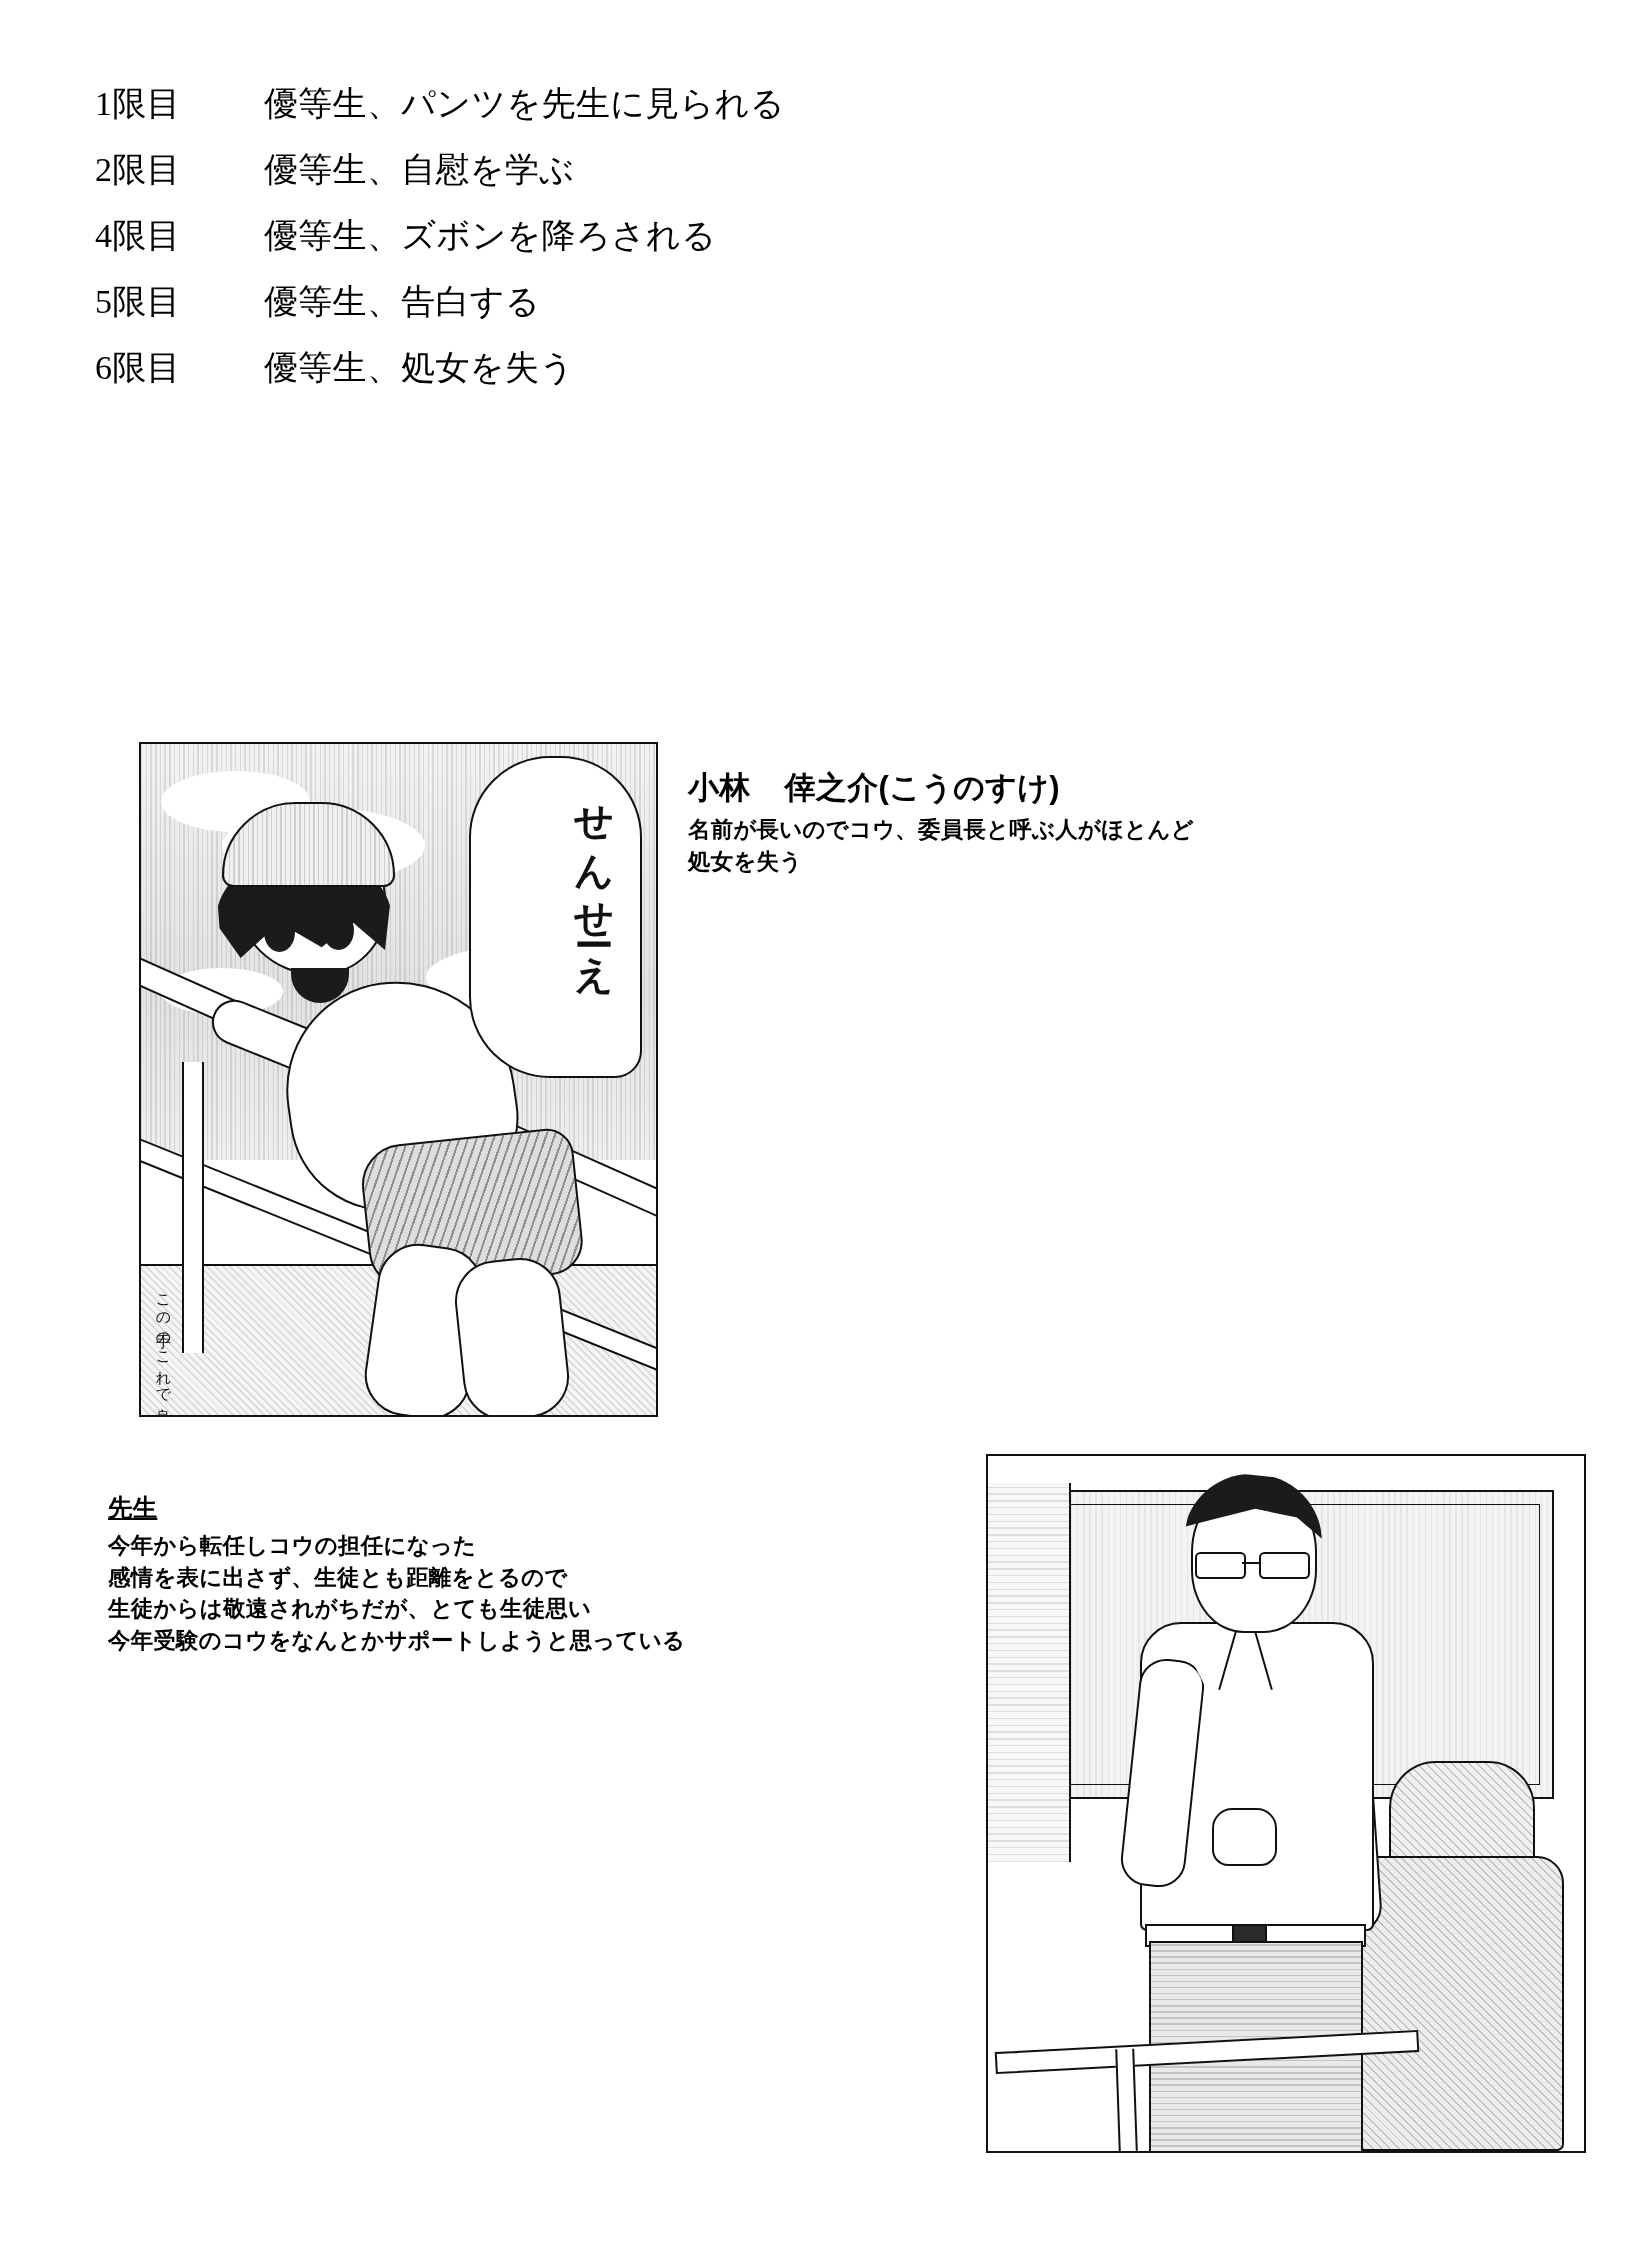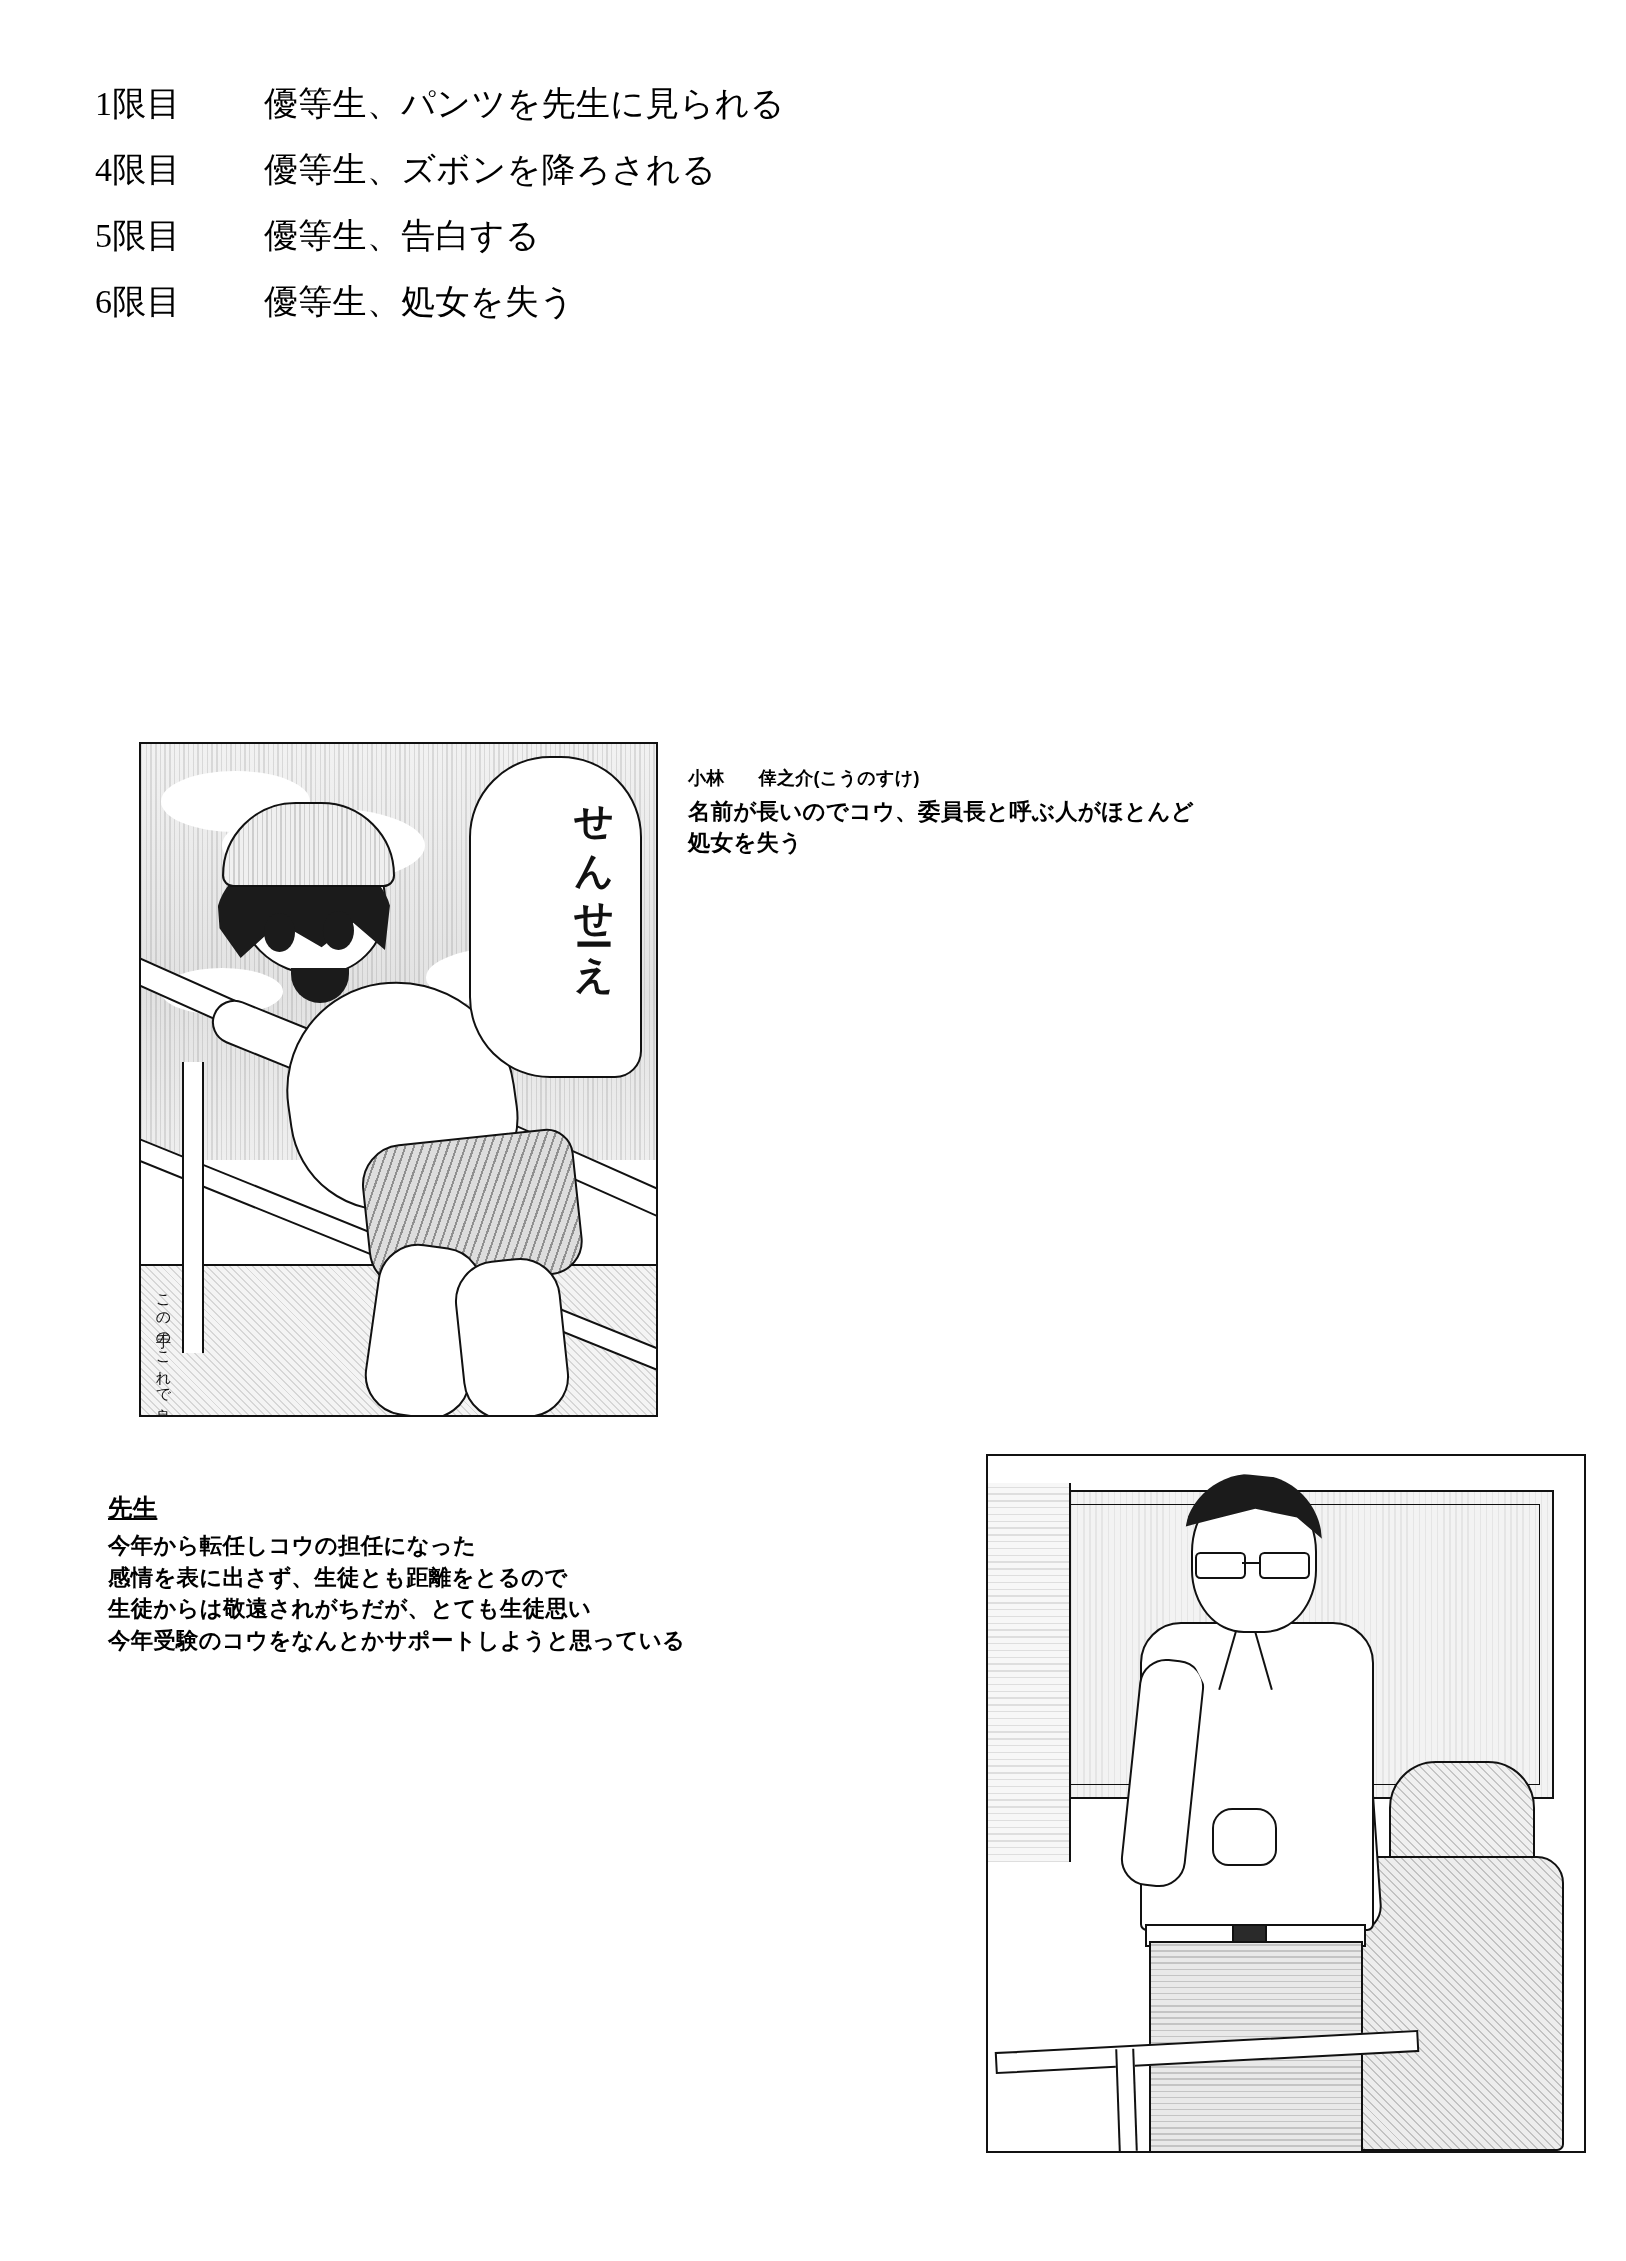--- a/index.html
+++ b/index.html
@@ -249,21 +249,21 @@
     letter-spacing: 0.3px;
     color: #000;
     white-space: nowrap;
   }
   .caption-1 {
     position: absolute;
     left: 688px;
     top: 766px;
   }
   .caption-1 .name {
-    font-size: 18px;
+    font-size: 31px;
     margin-bottom: 4.1px;
   }
   .caption-1 .name .given {
     margin-left: 34px;
   }
 
   .caption-2 {
     position: absolute;
     left: 108px;
     top: 1491px;
@@ -462,20 +462,23 @@
 </style>
 </head>
 <body>
 
 <div class="toc">
 
   <div class="toc-line">
     <span class="toc-num">1限目</span><span class="toc-title">優等生、パンツを先生に見られる</span>
   </div>
 
+  <div class="toc-line">
+    <span class="toc-num">2限目</span><span class="toc-title">優等生、自慰を学ぶ</span>
+  </div>
 
 
   <div class="toc-line">
     <span class="toc-num">4限目</span><span class="toc-title">優等生、ズボンを降ろされる</span>
   </div>
 
   <div class="toc-line">
     <span class="toc-num">5限目</span><span class="toc-title">優等生、告白する</span>
   </div>
 

